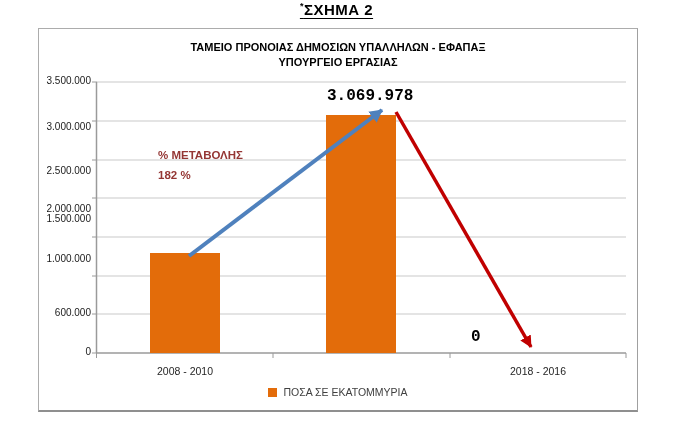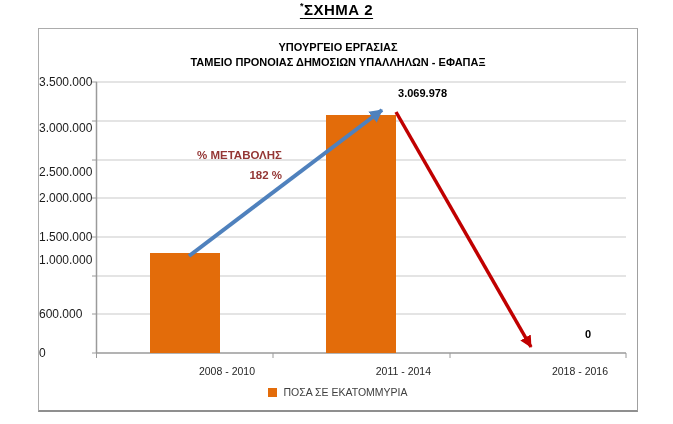--- a/index.html
+++ b/index.html
@@ -26,33 +26,33 @@
     border:1px solid #ACACAC;
     border-bottom:2px solid #8F8F8F;
     border-right:1px solid #A0A0A0;
   }
   .chart-title{
     position:absolute;top:11px;left:0;right:0;text-align:center;
     font-size:11px;font-weight:bold;line-height:15px;color:#000;
   }
   .plot-svg{position:absolute;left:0;top:0;width:598px;height:379px;}
   .ytick{
-    position:absolute;left:0;width:52px;text-align:left;
-    font-size:12px;color:#1a1a1a;
+    position:absolute;left:0;width:52px;text-align:right;
+    font-size:10px;color:#1a1a1a;
   }
   .xlabel{
-    position:absolute;top:336px;width:140px;text-align:right;
+    position:absolute;top:336px;width:140px;text-align:center;
     font-size:10.5px;color:#262626;
   }
   .datalabel{
-    position:absolute;width:120px;text-align:right;
-    font-size:11px;font-weight:bold;color:#000;
+    position:absolute;width:120px;text-align:left;
+    font-size:16px;font-weight:bold;color:#000;font-family:Liberation Mono, monospace;
   }
   .annotation{
-    position:absolute;left:119px;top:116px;width:124px;text-align:right;
+    position:absolute;left:119px;top:116px;width:124px;text-align:left;
     font-size:11.5px;font-weight:bold;line-height:20px;
     color:var(--annotation-text,#943634);
   }
   .legend{
     position:absolute;left:0;right:0;top:357px;
     display:flex;justify-content:center;align-items:center;gap:6px;
   }
   .legend-swatch{
     width:9px;height:9px;background:var(--bar,#E36C0A);display:inline-block;
   }
@@ -90,35 +90,34 @@
         <path d="M0,0 L12,6 L0,12 z" style="fill:var(--decrease-arrow,#C00000)"></path>
       </marker>
     </defs>
 
     <line x1="150" y1="227" x2="343" y2="81" style="stroke:var(--increase-arrow,#4F81BD)" stroke-width="4" marker-end="url(#arrowBlue)"></line>
 
     <line x1="357" y1="83" x2="492" y2="318" style="stroke:var(--decrease-arrow,#C00000)" stroke-width="3.5" marker-end="url(#arrowRed)"></line>
   </svg>
 
   <div class="chart-title">
+    <div>ΤΑΜΕΙΟ ΠΡΟΝΟΙΑΣ ΔΗΜΟΣΙΩΝ ΥΠΑΛΛΗΛΩΝ - ΕΦΑΠΑΞ</div>
     <div>ΥΠΟΥΡΓΕΙΟ ΕΡΓΑΣΙΑΣ</div>
-    <div>ΤΑΜΕΙΟ ΠΡΟΝΟΙΑΣ ΔΗΜΟΣΙΩΝ ΥΠΑΛΛΗΛΩΝ - ΕΦΑΠΑΞ</div>
   </div>
 
   <div class="ytick" style="top:46px">3.500.000</div>
   <div class="ytick" style="top:92px">3.000.000</div>
   <div class="ytick" style="top:136px">2.500.000</div>
-  <div class="ytick" style="top:162px">2.000.000</div>
-  <div class="ytick" style="top:201px">1.500.000</div>
+  <div class="ytick" style="top:174px">2.000.000</div>
+  <div class="ytick" style="top:184px">1.500.000</div>
   <div class="ytick" style="top:224px">1.000.000</div>
   <div class="ytick" style="top:278px">600.000</div>
   <div class="ytick" style="top:317px">0</div>
 
   <div class="xlabel" style="left:76px">2008 - 2010</div>
-  <div class="xlabel" style="left:252px">2011 - 2014</div>
   <div class="xlabel" style="left:429px">2018 - 2016</div>
 
   <div class="datalabel" style="left:288px;top:58px">3.069.978</div>
   <div class="datalabel" style="left:432px;top:299px">0</div>
 
   <div class="annotation">
     <div>% ΜΕΤΑΒΟΛΗΣ</div>
     <div>182 %</div>
   </div>
 

